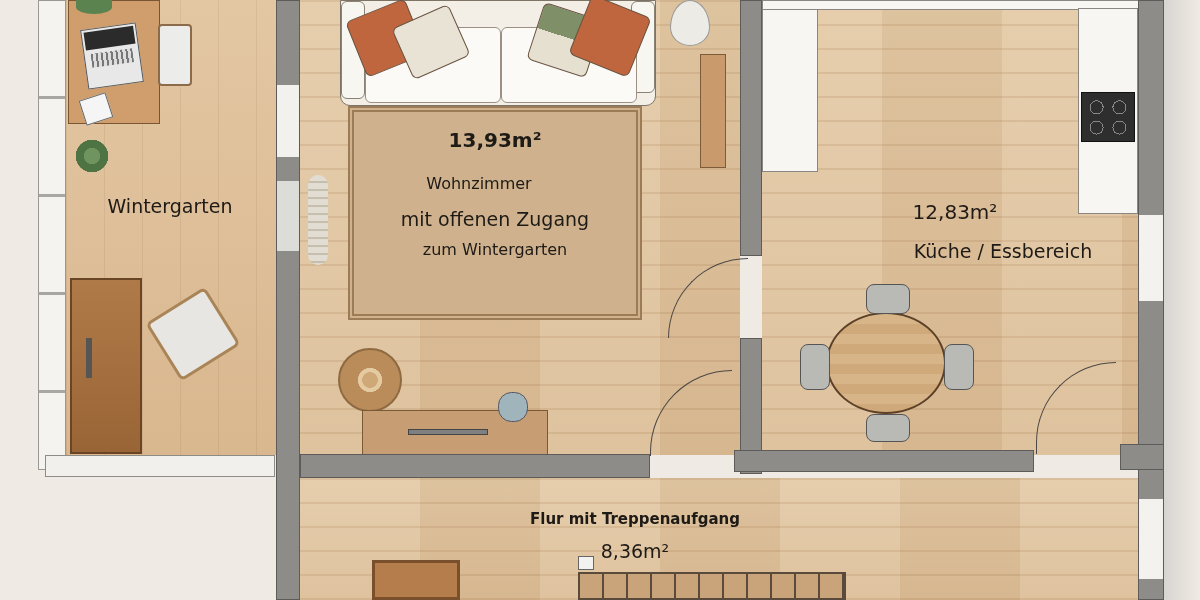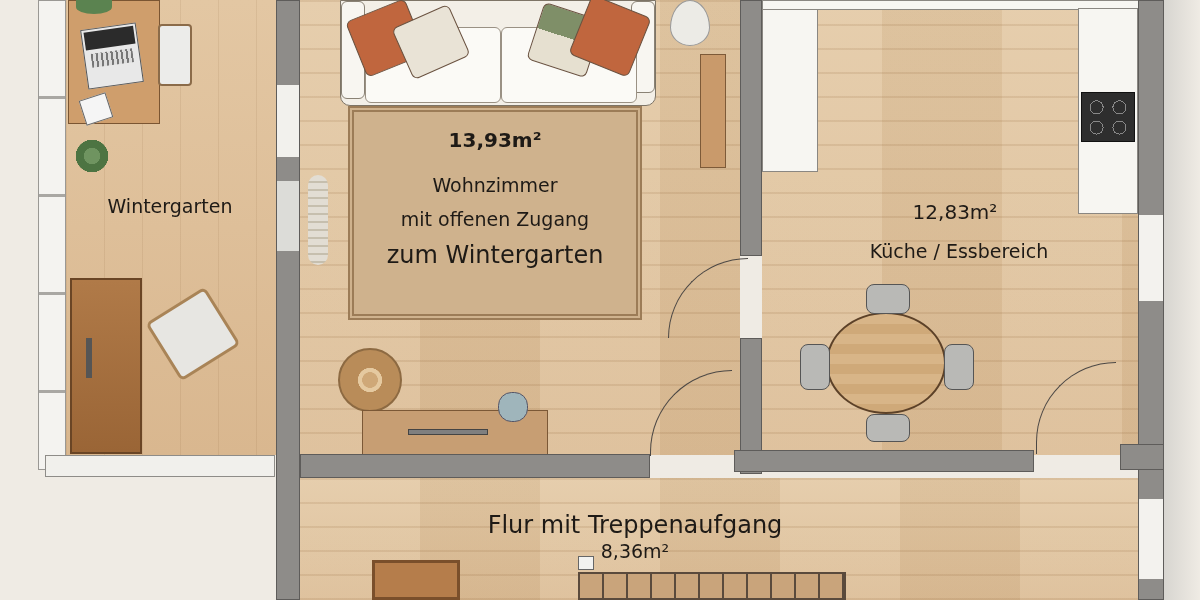--- a/index.html
+++ b/index.html
@@ -58,57 +58,57 @@
 </div>
 <div class="pillow" style="left:354px;top:8px;width:62px;height:58px;background:#c0663e;transform:rotate(-22deg);"></div>
 <div class="pillow" style="left:400px;top:14px;width:60px;height:54px;background:#e9e3d6;transform:rotate(-24deg);"></div>
 <div class="pillow" style="left:534px;top:10px;width:60px;height:58px;background:linear-gradient(180deg,#7f8f68 0 45%,#e6e0d0 45%);transform:rotate(18deg);"></div>
 <div class="pillow" style="left:578px;top:4px;width:62px;height:62px;background:#c0663e;transform:rotate(22deg);"></div>
 <div class="abs" style="left:670px;top:0;width:40px;height:46px;background:#ecebe6;border:1px solid #999;border-radius:50% 50% 50% 50%/60% 60% 40% 40%;"></div>
 <div class="abs" style="left:700px;top:54px;width:26px;height:114px;background:#c99a6b;border:1px solid #7d5a38;"></div>
 <div class="abs" style="left:308px;top:175px;width:20px;height:90px;background:repeating-linear-gradient(180deg,#e2ddd3 0 6px,#c6bfae 6px 8px);border-radius:10px;"></div>
 
 <div class="label" style="left:400px;top:128px;width:190px;font-size:20px;font-weight:bold;">13,93m²</div>
-<div class="label" style="left:360px;top:174px;width:270px;font-size:19px;">Wohnzimmer</div>
+<div class="label" style="left:344px;top:174px;width:270px;font-size:16px;">Wohnzimmer</div>
 <div class="label" style="left:360px;top:208px;width:270px;font-size:19px;">mit offenen Zugang</div>
-<div class="label" style="left:360px;top:240px;width:270px;font-size:24px;">zum Wintergarten</div>
+<div class="label" style="left:360px;top:240px;width:270px;font-size:16px;">zum Wintergarten</div>
 
 <div class="abs" style="left:338px;top:348px;width:64px;height:64px;border-radius:50%;background:radial-gradient(circle,#cfa878 0 18%,#e5c9a0 19% 28%,#b98c59 29% 100%);border:2px solid #8d6a42;"></div>
 <div class="abs" style="left:362px;top:410px;width:186px;height:46px;background:#c79e73;border:1px solid #7b5836;"></div>
 <div class="abs" style="left:408px;top:429px;width:80px;height:6px;background:#7f7f7f;border:1px solid #444;"></div>
 <div class="abs" style="left:498px;top:392px;width:30px;height:30px;border-radius:45%;background:#9fb5bb;border:1px solid #556;"></div>
 
 <div class="abs" style="left:668px;top:258px;width:80px;height:80px;border-top:1px solid #4b4744;border-left:1px solid #4b4744;border-radius:80px 0 0 0;"></div>
 
 <div class="abs wall" style="left:740px;top:0;width:22px;height:256px;"></div>
 <div class="abs wall" style="left:740px;top:338px;width:22px;height:136px;"></div>
 
 <div class="abs woodH" style="left:762px;top:0;width:378px;height:455px;"></div>
 <div class="abs counter" style="left:762px;top:8px;width:56px;height:164px;"></div>
 <div class="abs counter" style="left:762px;top:0;width:378px;height:10px;"></div>
 <div class="abs counter" style="left:1078px;top:8px;width:60px;height:206px;"></div>
 <div class="abs" style="left:1081px;top:92px;width:54px;height:50px;background:#2e2e2e;border:1px solid #111;background-image:radial-gradient(circle at 28% 30%,transparent 0 6px,#888 6px 7px,transparent 7px),radial-gradient(circle at 72% 30%,transparent 0 6px,#888 6px 7px,transparent 7px),radial-gradient(circle at 28% 72%,transparent 0 6px,#888 6px 7px,transparent 7px),radial-gradient(circle at 72% 72%,transparent 0 6px,#888 6px 7px,transparent 7px);"></div>
 <div class="label" style="left:860px;top:200px;width:190px;font-size:20px;">12,83m²</div>
-<div class="label" style="left:834px;top:240px;width:250px;font-size:19px;">Küche / Essbereich</div>
+<div class="label" style="left:878px;top:240px;width:250px;font-size:19px;">Küche / Essbereich</div>
 
 <div class="abs" style="left:826px;top:312px;width:120px;height:102px;border-radius:50%;background:repeating-linear-gradient(180deg,#d8b588 0 10px,#cfa979 10px 20px);border:2px solid #5c4128;"></div>
 <div class="chair" style="left:866px;top:284px;width:42px;height:28px;"></div>
 <div class="chair" style="left:866px;top:414px;width:42px;height:26px;"></div>
 <div class="chair" style="left:800px;top:344px;width:28px;height:44px;"></div>
 <div class="chair" style="left:944px;top:344px;width:28px;height:44px;"></div>
 
 <div class="abs" style="left:1036px;top:362px;width:80px;height:92px;border-top:1px solid #4b4744;border-left:1px solid #4b4744;border-radius:80px 0 0 0;"></div>
 
 <div class="abs wall" style="left:1138px;top:0;width:26px;height:600px;background:repeating-linear-gradient(180deg,#8e8c89 0 214px,#f3f2ee 214px 300px,#8e8c89 300px 498px,#f3f2ee 498px 578px,#8e8c89 578px 600px);"></div>
 <div class="abs" style="left:1164px;top:0;width:36px;height:600px;background:linear-gradient(90deg,#d7d5d0,#efebe4);"></div>
 
 <div class="abs wall" style="left:300px;top:454px;width:350px;height:24px;"></div>
 <div class="abs wall" style="left:734px;top:450px;width:300px;height:22px;"></div>
 <div class="abs wall" style="left:1120px;top:444px;width:44px;height:26px;"></div>
 
 <div class="abs" style="left:650px;top:370px;width:82px;height:86px;border-top:1px solid #4b4744;border-left:1px solid #4b4744;border-radius:82px 0 0 0;"></div>
 
 <div class="abs woodH" style="left:300px;top:478px;width:838px;height:122px;"></div>
-<div class="label" style="left:470px;top:510px;width:330px;font-size:24px;">Flur mit Treppenaufgang</div>
+<div class="label" style="left:470px;top:510px;width:330px;font-size:15px;font-weight:bold;">Flur mit Treppenaufgang</div>
 <div class="label" style="left:560px;top:540px;width:150px;font-size:19px;">8,36m²</div>
 <div class="abs" style="left:372px;top:560px;width:88px;height:40px;background:#b57d4b;border:3px solid #7a4f2b;"></div>
 <div class="abs" style="left:578px;top:572px;width:268px;height:28px;background:repeating-linear-gradient(90deg,#c9a47b 0 22px,#5a4a3c 22px 24px);border:2px solid #5a4a3c;"></div>
 <div class="abs" style="left:578px;top:556px;width:16px;height:14px;background:#f2f2f0;border:1px solid #666;"></div>
 
 </body></html>

